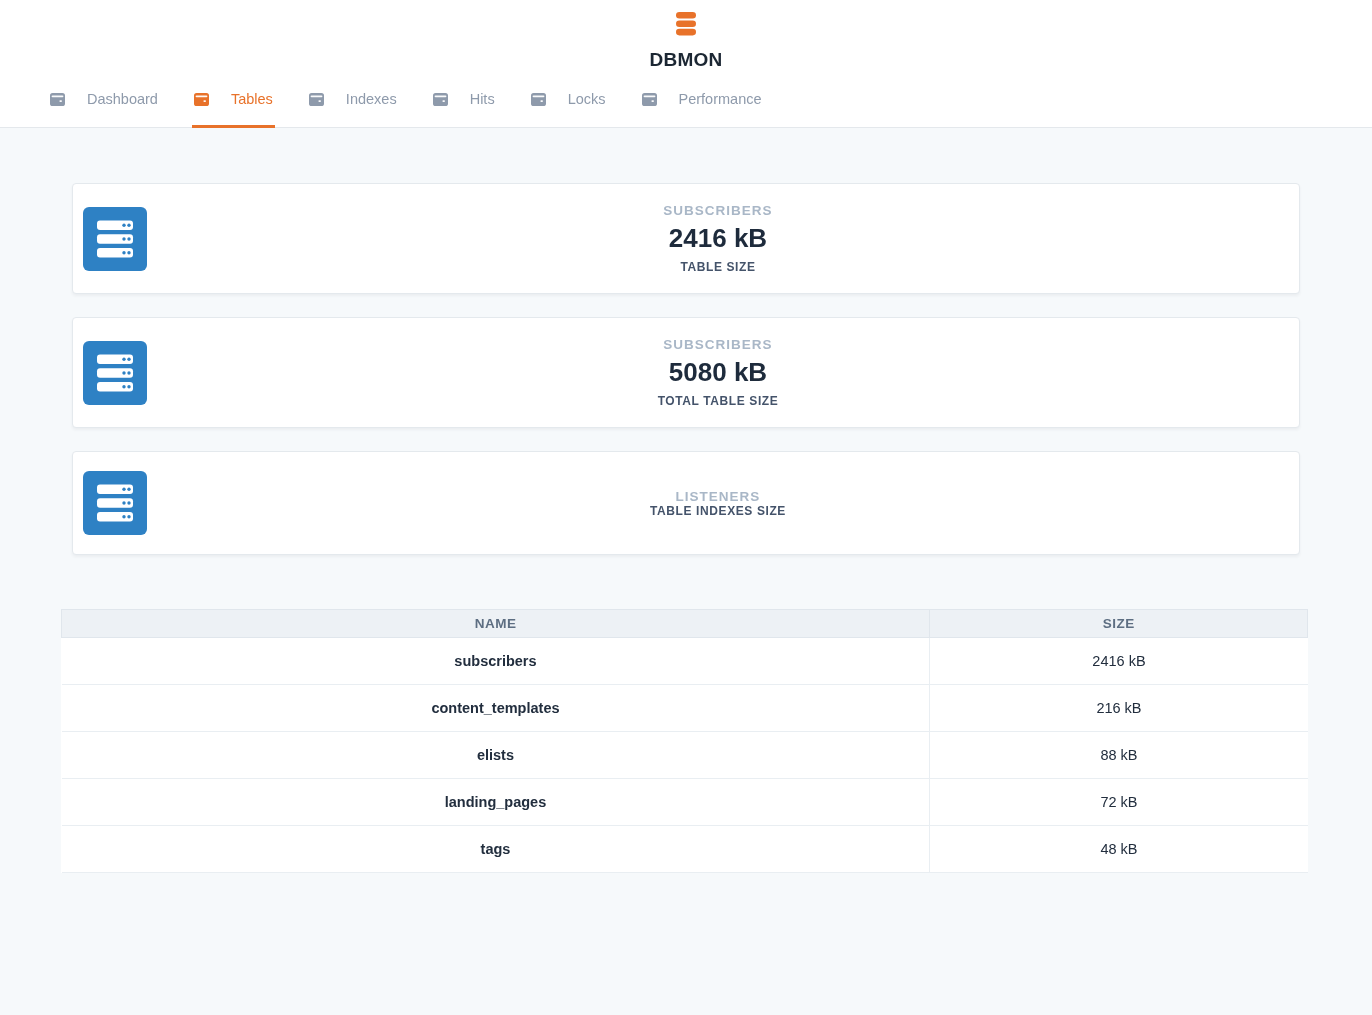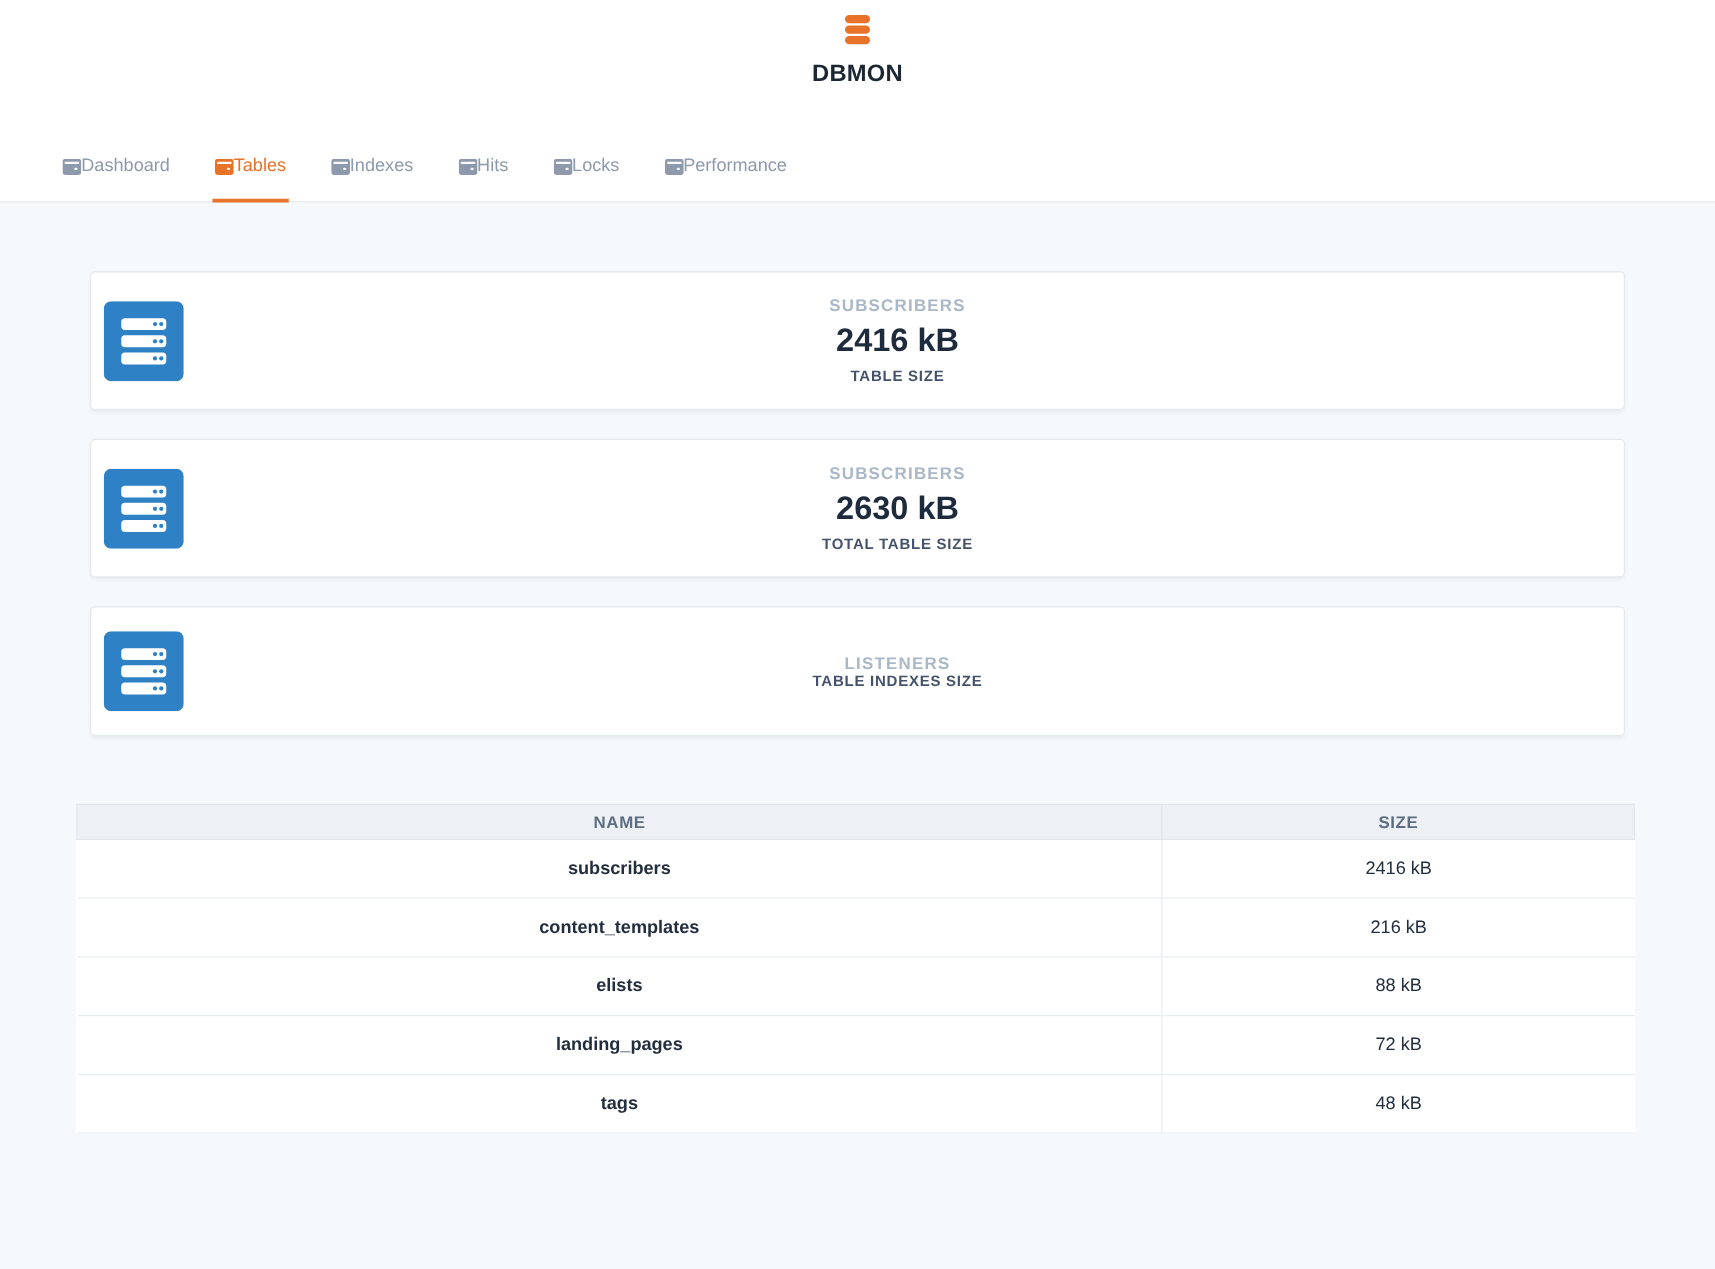--- a/index.html
+++ b/index.html
@@ -30,29 +30,28 @@
     letter-spacing: 0.2px;
   }
   .nav-row {
     display: flex;
     align-items: center;
     padding: 8px 44px 0 48px;
   }
   .nav-item {
     display: flex;
     align-items: center;
-    gap: 0;
+    gap: 22px;
     color: #8e9aab;
     font-size: 14.5px;
     text-decoration: none;
     padding: 6px 2px 20px 2px;
     margin-right: 32px;
     position: relative;
     cursor: pointer;
-    margin-top: 34px;
   }
   .nav-item .nav-icon { display: inline-flex; color: #8e9aab; }
   .nav-item.active { color: var(--accent, #e8722a); }
   .nav-item.active .nav-icon { color: var(--accent, #e8722a); }
   .nav-item.active::after {
     content: "";
     position: absolute;
     left: 0; right: 0; bottom: -1px;
     height: 3px;
     background: var(--accent, #e8722a);
@@ -245,21 +244,21 @@
               <circle cx="46" cy="18.2" r="1.7"></circle>
             <circle cx="41" cy="32" r="1.7"></circle>
               <circle cx="46" cy="32" r="1.7"></circle>
             <circle cx="41" cy="45.7" r="1.7"></circle>
               <circle cx="46" cy="45.7" r="1.7"></circle>
           </g>
         </svg>
       </span>
       <div class="stat-text">
         <div class="stat-entity">SUBSCRIBERS</div>
-        <div class="stat-value">2630 kB</div>
+        <div class="stat-value">5080 kB</div>
         <div class="stat-metric">TOTAL TABLE SIZE</div>
       </div>
     </div>
 
     <div class="stat-card">
       <span class="stat-icon">
         <svg width="64" height="64" viewBox="0 0 64 64" aria-hidden="true">
           <rect width="64" height="64" rx="6" fill="currentColor"></rect>
           <g fill="#ffffff">
             <rect x="14" y="13.5" width="36" height="9.5" rx="3"></rect>

